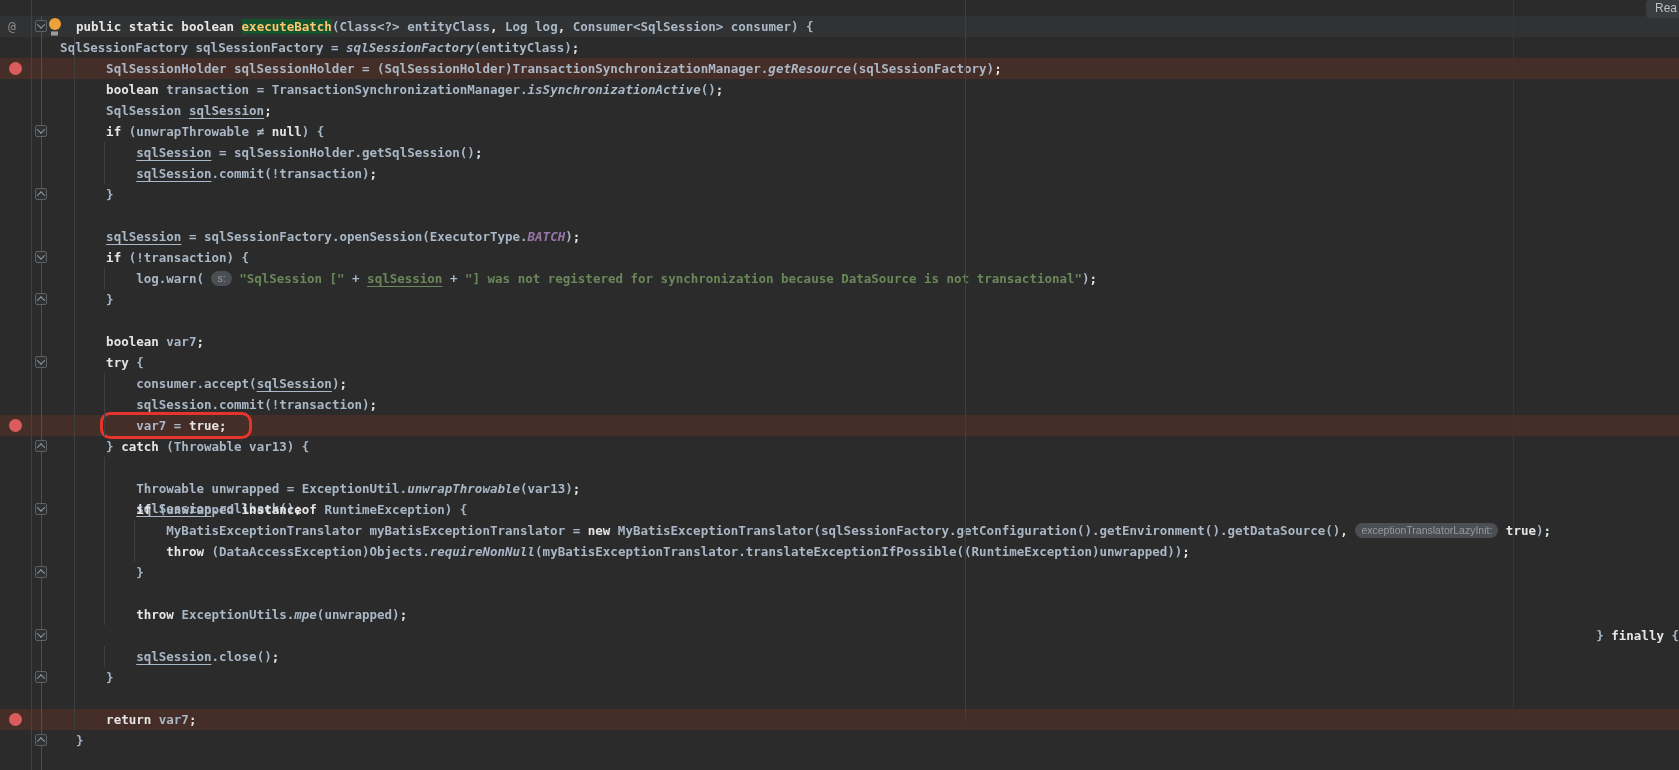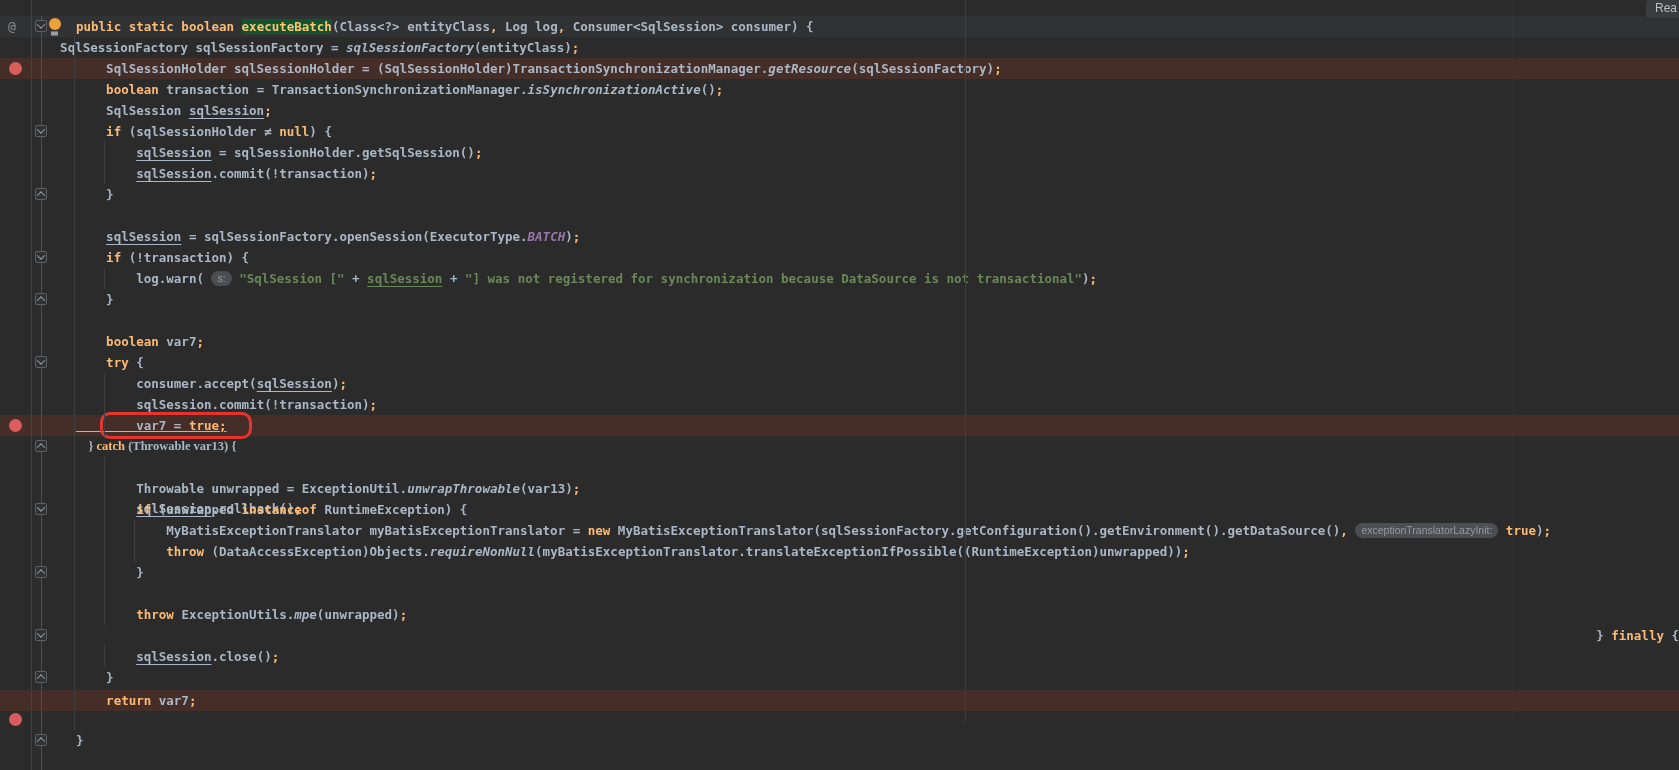--- a/index.html
+++ b/index.html
@@ -4,21 +4,21 @@
 <style>
   html,body{margin:0;padding:0;}
   body{width:1679px;height:770px;background:#2b2b2b;overflow:hidden;position:relative;
        font-family:"DejaVu Sans Mono",monospace;}
   #editor{position:absolute;inset:0;}
   .line{position:absolute;left:0;width:1679px;height:21px;line-height:21px;white-space:pre;
         font-size:12.5px;font-weight:bold;color:#a9b7c6;padding-left:76px;box-sizing:border-box;}
   .caret-line{background:#313233;}
   .bp-line{background:#462e28;}
   .tk-t{color:#a9b7c6;}
-  .tk-k{color:#fdba74;}
+  .tk-k{color:#e5e5e5;}
   .tk-m{color:#ffc66d;background:#14532d;}
   .tk-s{color:#6a8759;}
   .tk-it{color:#a9b7c6;font-style:italic;}
   .tk-c{color:#9876aa;font-style:italic;}
   .tk-u{color:#a9b7c6;text-decoration:underline;text-underline-offset:3px;}
   .tk-su{color:#6a8759;text-decoration:underline;text-underline-offset:3px;}
   .tk-h{display:inline-block;background:#4b4f53;color:#969a9e;border-radius:8px;
         font-size:10.5px;font-family:"Liberation Sans",sans-serif;font-weight:normal;
         padding:0 6px;line-height:15px;vertical-align:1px;}
   .red-box{position:absolute;left:100px;top:-3px;width:152px;height:27px;
@@ -46,49 +46,49 @@
 </style>
 </head>
 <body>
 
 <div id="editor">
     <div class="line caret-line" style="top: 16px;"><span class="tk-k">public static boolean </span><span class="tk-m">executeBatch</span><span class="tk-t">(Class&lt;?&gt; entityClass</span><span class="tk-k">,</span><span class="tk-t"> Log log</span><span class="tk-k">,</span><span class="tk-t"> Consumer&lt;SqlSession&gt; consumer) {</span></div>
     <div class="line" style="top: 37px; padding-left: 30px;"><span class="tk-t">    SqlSessionFactory sqlSessionFactory = </span><span class="tk-it">sqlSessionFactory</span><span class="tk-t">(entityClass)</span><span class="tk-k">;</span></div>
     <div class="line bp-line" style="top: 58px;"><span class="tk-t">    SqlSessionHolder sqlSessionHolder = (SqlSessionHolder)TransactionSynchronizationManager.</span><span class="tk-it">getResource</span><span class="tk-t">(sqlSessionFactory)</span><span class="tk-k">;</span></div>
     <div class="line" style="top: 79px;"><span class="tk-t">    </span><span class="tk-k">boolean</span><span class="tk-t"> transaction = TransactionSynchronizationManager.</span><span class="tk-it">isSynchronizationActive</span><span class="tk-t">()</span><span class="tk-k">;</span></div>
     <div class="line" style="top: 100px;"><span class="tk-t">    SqlSession </span><span class="tk-u">sqlSession</span><span class="tk-k">;</span></div>
-    <div class="line" style="top: 121px;"><span class="tk-t">    </span><span class="tk-k">if</span><span class="tk-t"> (sqlSessionHolder ≠ </span><span class="tk-k">null</span><span class="tk-t">) {</span></div>
+    <div class="line" style="top: 121px;"><span class="tk-t">    </span><span class="tk-k">if</span><span class="tk-t"> (unwrapThrowable ≠ </span><span class="tk-k">null</span><span class="tk-t">) {</span></div>
     <div class="line" style="top: 142px;"><span class="tk-t">        </span><span class="tk-u">sqlSession</span><span class="tk-t"> = sqlSessionHolder.getSqlSession()</span><span class="tk-k">;</span></div>
     <div class="line" style="top: 163px;"><span class="tk-t">        </span><span class="tk-u">sqlSession</span><span class="tk-t">.commit(!transaction)</span><span class="tk-k">;</span></div>
     <div class="line" style="top: 184px;"><span class="tk-t">    }</span></div>
     <div class="line" style="top: 205px;"></div>
     <div class="line" style="top: 226px;"><span class="tk-t">    </span><span class="tk-u">sqlSession</span><span class="tk-t"> = sqlSessionFactory.openSession(ExecutorType.</span><span class="tk-c">BATCH</span><span class="tk-t">)</span><span class="tk-k">;</span></div>
     <div class="line" style="top: 247px;"><span class="tk-t">    </span><span class="tk-k">if</span><span class="tk-t"> (!transaction) {</span></div>
     <div class="line" style="top: 268px;"><span class="tk-t">        log.warn( </span><span class="tk-h">s:</span><span class="tk-t"> </span><span class="tk-s">"SqlSession ["</span><span class="tk-t"> + </span><span class="tk-su">sqlSession</span><span class="tk-t"> + </span><span class="tk-s">"] was not registered for synchronization because DataSource is not transactional"</span><span class="tk-t">)</span><span class="tk-k">;</span></div>
     <div class="line" style="top: 289px;"><span class="tk-t">    }</span></div>
     <div class="line" style="top: 310px;"></div>
     <div class="line" style="top: 331px;"><span class="tk-t">    </span><span class="tk-k">boolean</span><span class="tk-t"> var7</span><span class="tk-k">;</span></div>
     <div class="line" style="top: 352px;"><span class="tk-t">    </span><span class="tk-k">try</span><span class="tk-t"> {</span></div>
     <div class="line" style="top: 373px;"><span class="tk-t">        consumer.accept(</span><span class="tk-u">sqlSession</span><span class="tk-t">)</span><span class="tk-k">;</span></div>
     <div class="line" style="top: 394px;"><span class="tk-t">        </span><span class="tk-u">sqlSession</span><span class="tk-t">.commit(!transaction)</span><span class="tk-k">;</span></div>
-    <div class="line bp-line" style="top: 415px; text-decoration: underline;"><span class="tk-t">        var7 = </span><span class="tk-k">true</span><span class="tk-k">;</span><div class="red-box"></div></div>
-    <div class="line" style="top: 436px; font-family: Liberation Serif, serif;"><span class="tk-t">    } </span><span class="tk-k">catch</span><span class="tk-t"> (Throwable var13) {</span></div>
+    <div class="line bp-line" style="top: 415px;"><span class="tk-t">        var7 = </span><span class="tk-k">true</span><span class="tk-k">;</span><div class="red-box"></div></div>
+    <div class="line" style="top: 436px;"><span class="tk-t">    } </span><span class="tk-k">catch</span><span class="tk-t"> (Throwable var13) {</span></div>
     <div class="line" style="top: 454px; margin-top: 44px;"><span class="tk-t">        </span><span class="tk-u">sqlSession</span><span class="tk-t">.rollback()</span><span class="tk-k">;</span></div>
     <div class="line" style="top: 478px;"><span class="tk-t">        Throwable unwrapped = ExceptionUtil.</span><span class="tk-it">unwrapThrowable</span><span class="tk-t">(var13)</span><span class="tk-k">;</span></div>
     <div class="line" style="top: 499px;"><span class="tk-t">        </span><span class="tk-k">if</span><span class="tk-t"> (unwrapped </span><span class="tk-k">instanceof</span><span class="tk-t"> RuntimeException) {</span></div>
     <div class="line" style="top: 520px;"><span class="tk-t">            MyBatisExceptionTranslator myBatisExceptionTranslator = </span><span class="tk-k">new</span><span class="tk-t"> MyBatisExceptionTranslator(sqlSessionFactory.getConfiguration().getEnvironment().getDataSource()</span><span class="tk-k">,</span><span class="tk-t"> </span><span class="tk-h">exceptionTranslatorLazyInit:</span><span class="tk-t"> </span><span class="tk-k">true</span><span class="tk-t">)</span><span class="tk-k">;</span></div>
     <div class="line" style="top: 541px;"><span class="tk-t">            </span><span class="tk-k">throw</span><span class="tk-t"> (DataAccessException)Objects.</span><span class="tk-it">requireNonNull</span><span class="tk-t">(myBatisExceptionTranslator.translateExceptionIfPossible((RuntimeException)unwrapped))</span><span class="tk-k">;</span></div>
     <div class="line" style="top: 562px;"><span class="tk-t">        }</span></div>
     <div class="line" style="top: 583px;"></div>
     <div class="line" style="top: 604px;"><span class="tk-t">        </span><span class="tk-k">throw</span><span class="tk-t"> ExceptionUtils.</span><span class="tk-it">mpe</span><span class="tk-t">(unwrapped)</span><span class="tk-k">;</span></div>
     <div class="line" style="top: 625px; text-align: right;"><span class="tk-t">    } </span><span class="tk-k">finally</span><span class="tk-t"> {</span></div>
     <div class="line" style="top: 646px;"><span class="tk-t">        </span><span class="tk-u">sqlSession</span><span class="tk-t">.close()</span><span class="tk-k">;</span></div>
     <div class="line" style="top: 667px;"><span class="tk-t">    }</span></div>
     <div class="line" style="top: 688px;"></div>
-    <div class="line bp-line" style="top: 690px;"><span class="tk-t">    </span><span class="tk-k">return</span><span class="tk-t"> var7</span><span class="tk-k">;</span></div>
+    <div class="line bp-line" style="top: 709px;"><span class="tk-t">    </span><span class="tk-k">return</span><span class="tk-t"> var7</span><span class="tk-k">;</span></div>
     <div class="line" style="top: 730px;"><span class="tk-t">}</span></div>
     <div class="indent-guide" style="left: 74px; top: 37px; height: 693px;"></div>
     <div class="indent-guide" style="left: 104px; top: 142px; height: 42px;"></div>
     <div class="indent-guide" style="left: 104px; top: 268px; height: 21px;"></div>
     <div class="indent-guide" style="left: 104px; top: 373px; height: 63px;"></div>
     <div class="indent-guide" style="left: 104px; top: 457px; height: 168px;"></div>
     <div class="indent-guide" style="left: 134px; top: 520px; height: 42px;"></div>
     <div class="indent-guide" style="left: 104px; top: 646px; height: 21px;"></div>
     <div class="margin-guide" style="left: 965px; height: 722px; background: rgb(61, 63, 65);"></div>
     <div class="margin-guide" style="left: 1513px; height: 722px; background: rgb(52, 54, 56);"></div>

